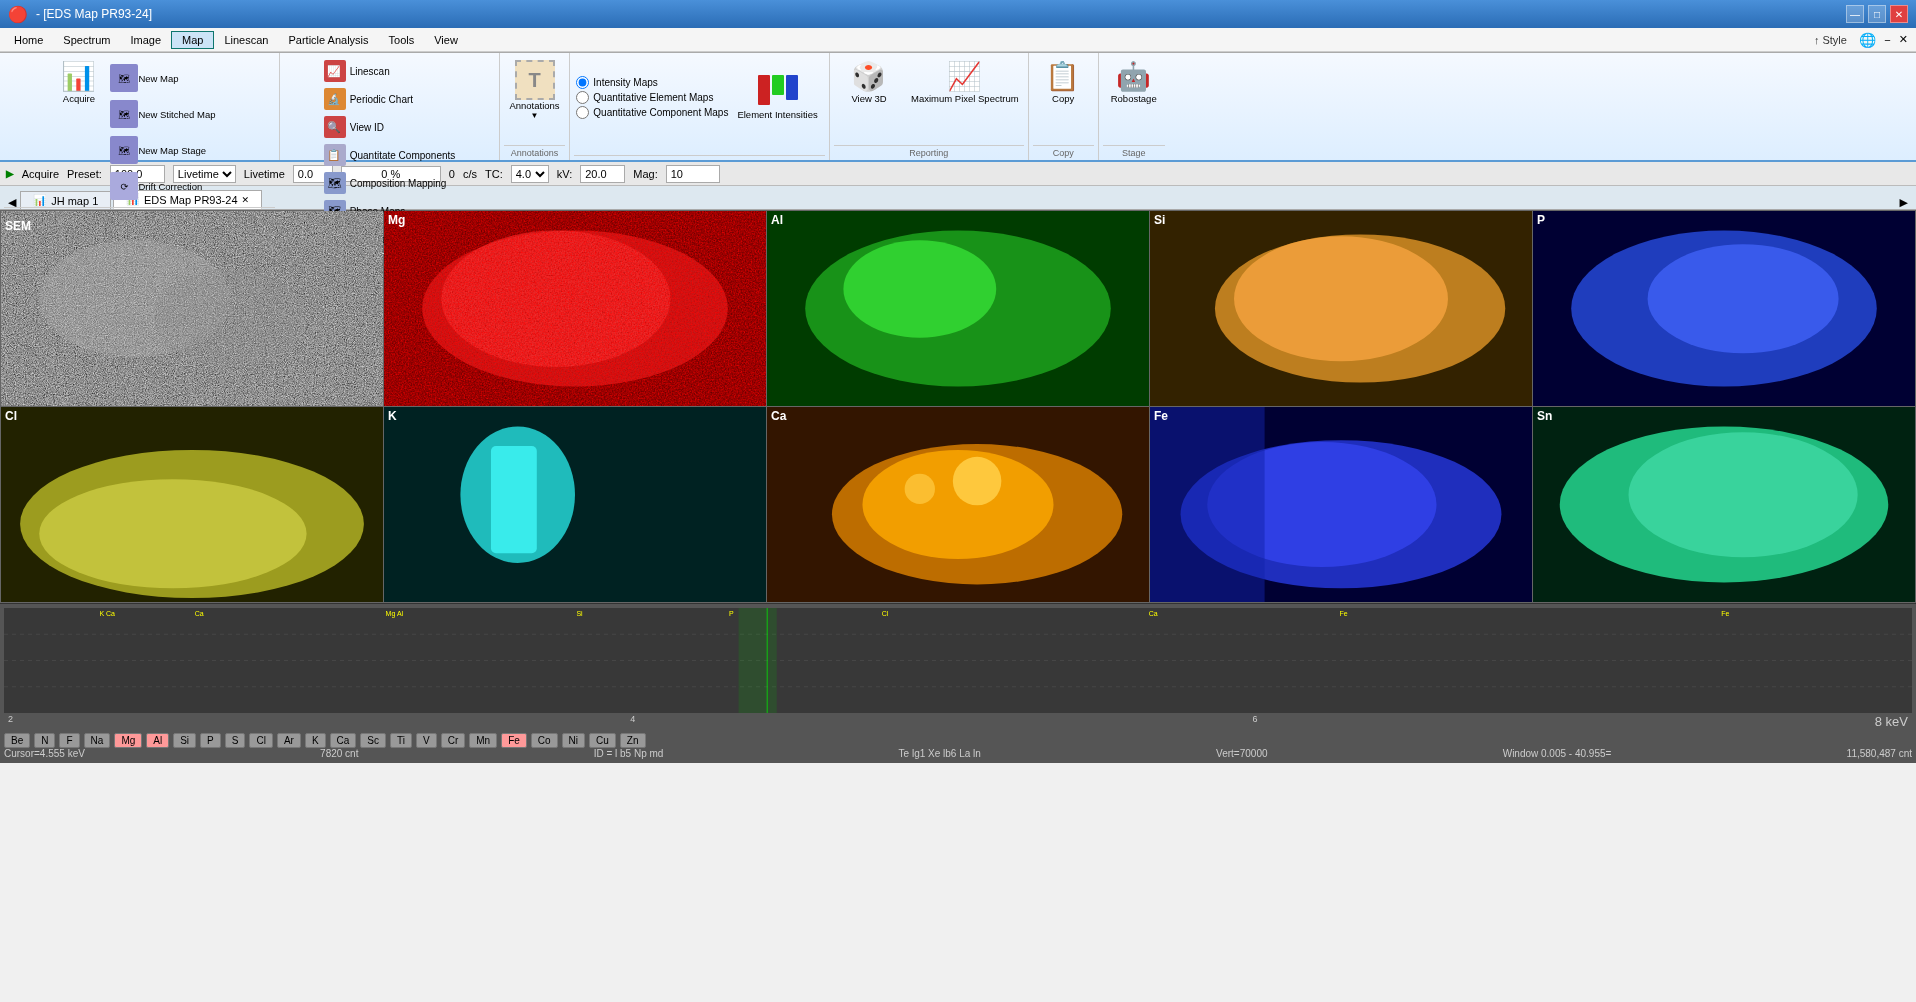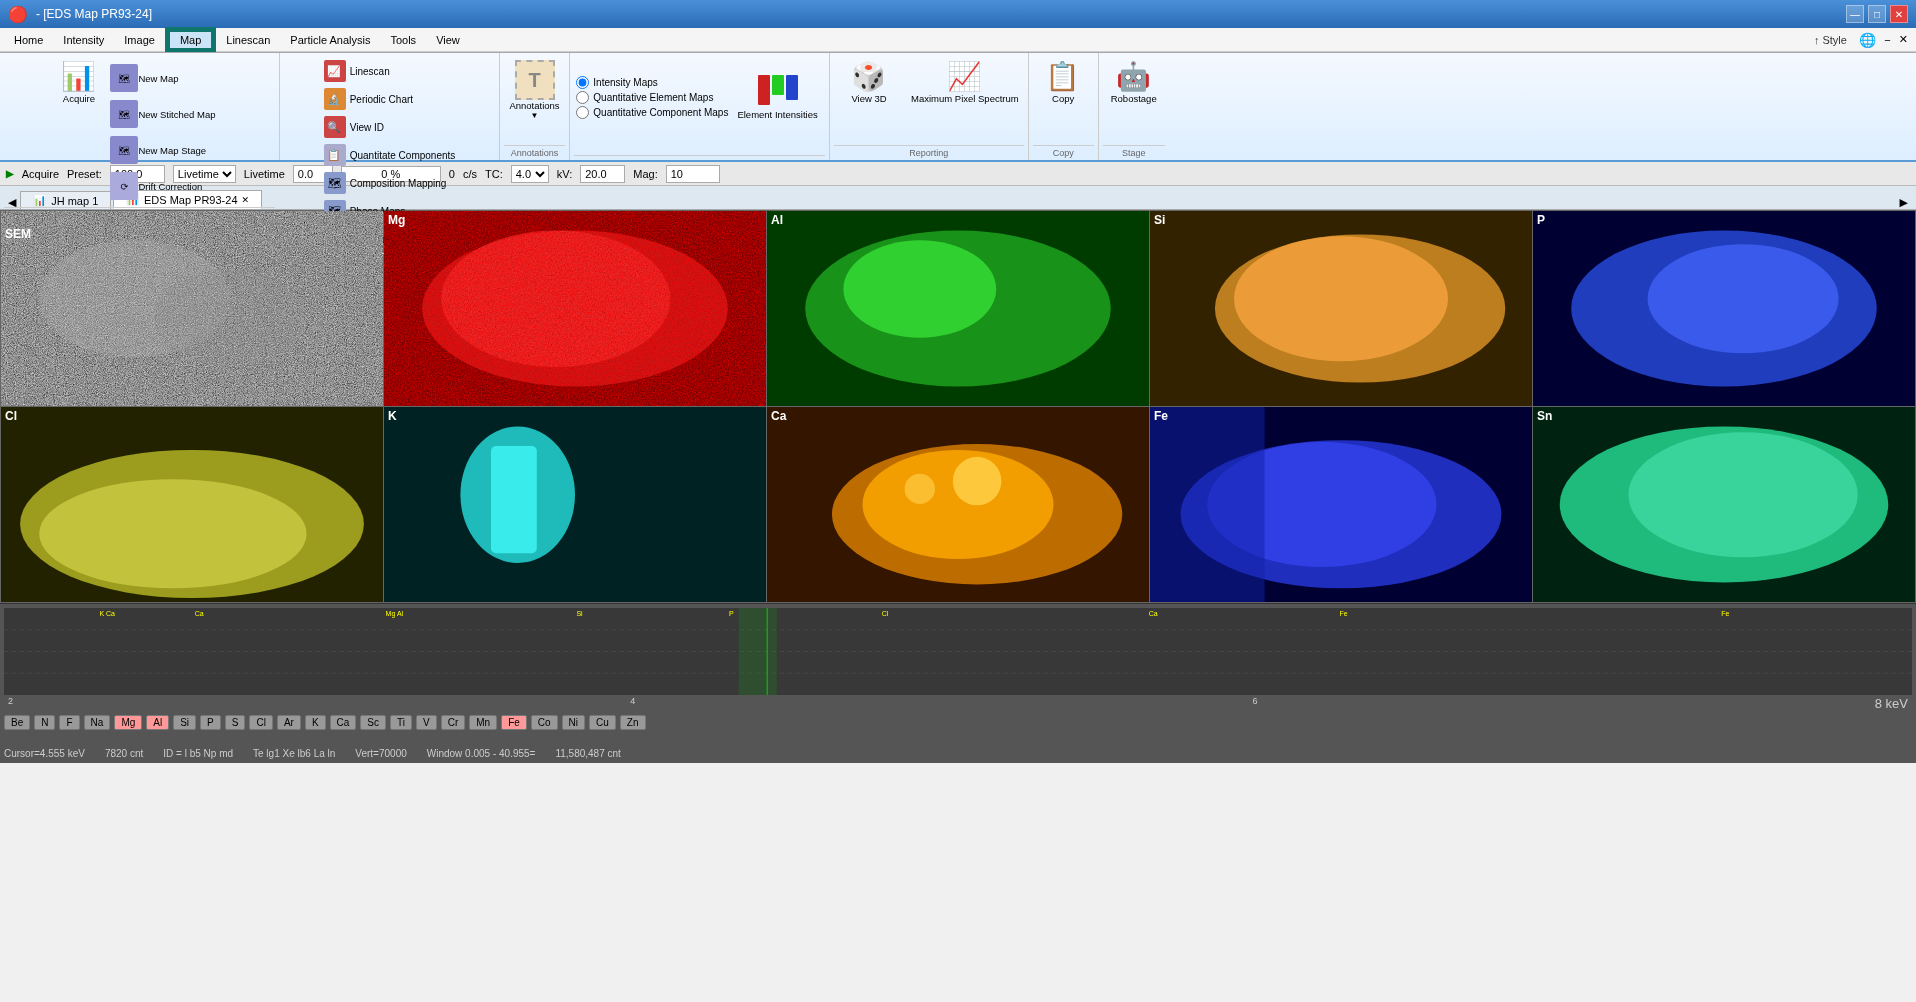--- a/index.html
+++ b/index.html
@@ -35,21 +35,21 @@
       display: flex;
       align-items: center;
       height: 24px;
       padding: 0 4px;
     }
     .menu-item {
       padding: 2px 10px;
       cursor: pointer;
       font-size: 11px;
     }
-    .menu-item.active { background: #cce4f7; border: 5px solid #0f766e; }
+    .menu-item.active { background: #cce4f7; border: 1px solid #0f766e; }
 
     
     .ribbon {
       background: linear-gradient(to bottom, #f5f9ff, #ddeeff);
       border-bottom: 2px solid #5b9bd5;
       display: flex;
       flex-direction: column;
     }
     .ribbon-content {
       display: flex;
@@ -202,21 +202,21 @@
   </div>
   <div class="title-bar-controls">
     <div class="title-btn">—</div>
     <div class="title-btn">□</div>
     <div class="title-btn" style="background:#e04040;">✕</div>
   </div>
 </div>
 
 <div class="menu-bar">
   <div class="menu-item">Home</div>
-  <div class="menu-item">Intensity</div>
+  <div class="menu-item">Spectrum</div>
   <div class="menu-item">Image</div>
   <div class="menu-item active">Map</div>
   <div class="menu-item">Linescan</div>
   <div class="menu-item">Particle Analysis</div>
   <div class="menu-item">Tools</div>
   <div class="menu-item">View</div>
   <div style="flex:1;"></div>
   <div style="font-size:11px; color:#333; padding: 0 8px;">↑ Style</div>
   <div style="font-size:14px; padding: 0 4px;">🌐</div>
   <div style="font-size:11px; padding: 0 4px; cursor:pointer;">−</div>
@@ -399,21 +399,21 @@
     <span>📊</span>
     <span>EDS Map PR93-24</span>
     <span style="font-size:9px; cursor:pointer;">✕</span>
   </div>
   <span style="cursor:pointer; padding: 0 4px; margin-left:auto;">▶</span>
 </div>
 
 <div style="background:#666; display:grid; grid-template-columns:repeat(5,1fr); grid-template-rows:repeat(2,195px); gap:1px; padding:1px;">
 
   <div style="background:#111; position:relative; overflow:hidden;">
-    <span style="color:white;font-size:12px;font-weight:bold;position:absolute;top:16px;left:4px;z-index:2;">SEM</span>
+    <span style="color:white;font-size:12px;font-weight:bold;position:absolute;top:8px;left:4px;z-index:2;">SEM</span>
     <svg width="100%" height="100%" xmlns="http://www.w3.org/2000/svg" style="position:absolute;top:0;left:0;">
       <defs>
         <filter id="noise0">
             <feTurbulence type="fractalNoise" baseFrequency="0.9" numOctaves="4" result="noise"></feTurbulence>
             <feColorMatrix type="saturate" values="0" in="noise"></feColorMatrix>
           </filter>
       </defs>
       <rect width="100%" height="100%" fill="#444" filter="url(#noise0)"></rect>
       <ellipse cx="35%" cy="45%" rx="25%" ry="30%" fill="#888" opacity="0.6"></ellipse>
       <ellipse cx="60%" cy="55%" rx="20%" ry="25%" fill="#666" opacity="0.5"></ellipse>
@@ -568,21 +568,21 @@
         <button class="elem-btn">Ti</button>
         <button class="elem-btn">V</button>
         <button class="elem-btn">Cr</button>
         <button class="elem-btn">Mn</button>
         <button class="elem-btn" style="background:#ff9999;">Fe</button>
         <button class="elem-btn">Co</button>
         <button class="elem-btn">Ni</button>
         <button class="elem-btn">Cu</button>
         <button class="elem-btn">Zn</button>
       </div>
-      <div style="display:flex; gap:20px; color:#ccc; font-size:10px; margin-top:18px;">
+      <div style="display:flex; gap:20px; color:#ccc; font-size:10px; margin-top:0;justify-content:space-between;">
         <span>Cursor=4.555 keV</span>
         <span>7820 cnt</span>
         <span>ID = l b5  Np md</span>
         <span>Te lg1  Xe lb6  La ln</span>
         <span>Vert=70000</span>
         <span>Window 0.005 - 40.955=</span>
         <span>11,580,487 cnt</span>
       </div>
     </div>
   </div>

